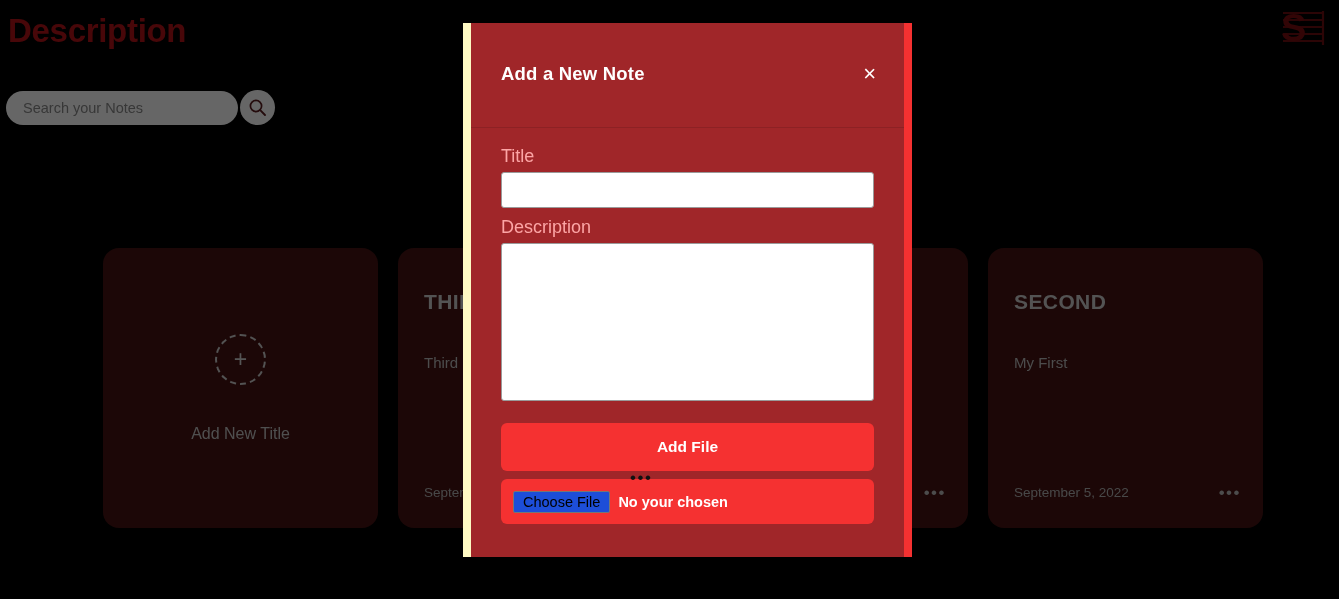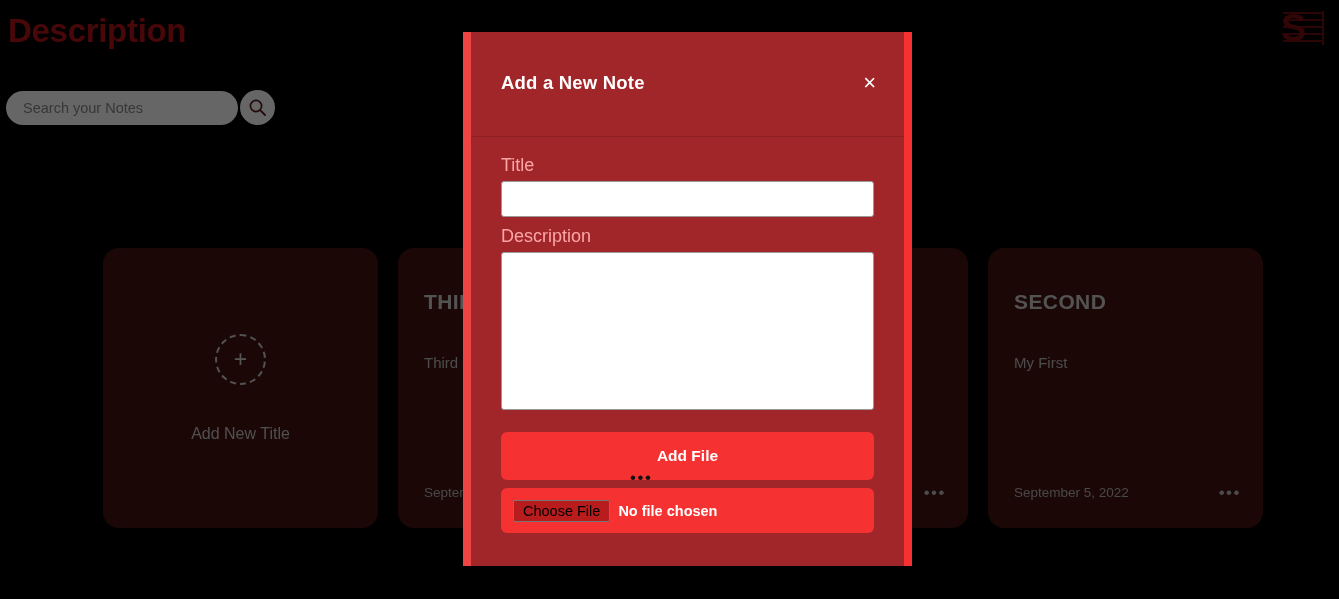--- a/index.html
+++ b/index.html
@@ -158,25 +158,25 @@
   .add-label {
     margin-top: 40px;
     font-size: 16px;
     color: #c6c6c6;
   }
 
   
   .modal {
     position: absolute;
     left: 463px;
-    top: 32px;
+    top: 23px;
     width: 449px;
     height: 534px;
     background: #a02629;
-    border-left: 8px solid #ef4444;
+    border-left: 8px solid #fef9c3;
     border-right: 8px solid #f53131;
     display: flex;
     flex-direction: column;
     z-index: 30;
   }
   .modal-header {
     height: 105px;
     flex: none;
     padding: 40px 28px 0 30px;
     display: flex;
@@ -253,21 +253,21 @@
     width: 100%;
     height: 45px;
     background: #f53131;
     border-radius: 6px;
     display: flex;
     align-items: center;
     padding: 0 12px;
     gap: 8px;
   }
   .choose-file-btn {
-    background: #b91c1c;
+    background: #1d4ed8;
     border: 1px solid #767676;
     border-radius: 2px;
     font-size: 14.5px;
     color: #000000;
     padding: 2px 9px;
     cursor: pointer;
     font-family: "Liberation Sans", sans-serif;
   }
   .file-status {
     font-size: 14.5px;
@@ -371,20 +371,20 @@
       <div class="field-label">Title</div>
       <input class="text-input" type="text" placeholder="" style="">
 
       <div class="field-label">Description</div>
       <textarea class="text-area" placeholder="" style=""></textarea>
 
       <button class="add-note-btn">Add File</button>
 
       <div class="file-row">
         <button class="choose-file-btn">Choose File</button>
-        <span class="file-status">No file chosen</span>
+        <span class="file-status">No your chosen</span>
       </div>
     </div>
   </div>
 
   <div class="behind-dots">•••</div>
 
 </div>
 
 </body></html>

